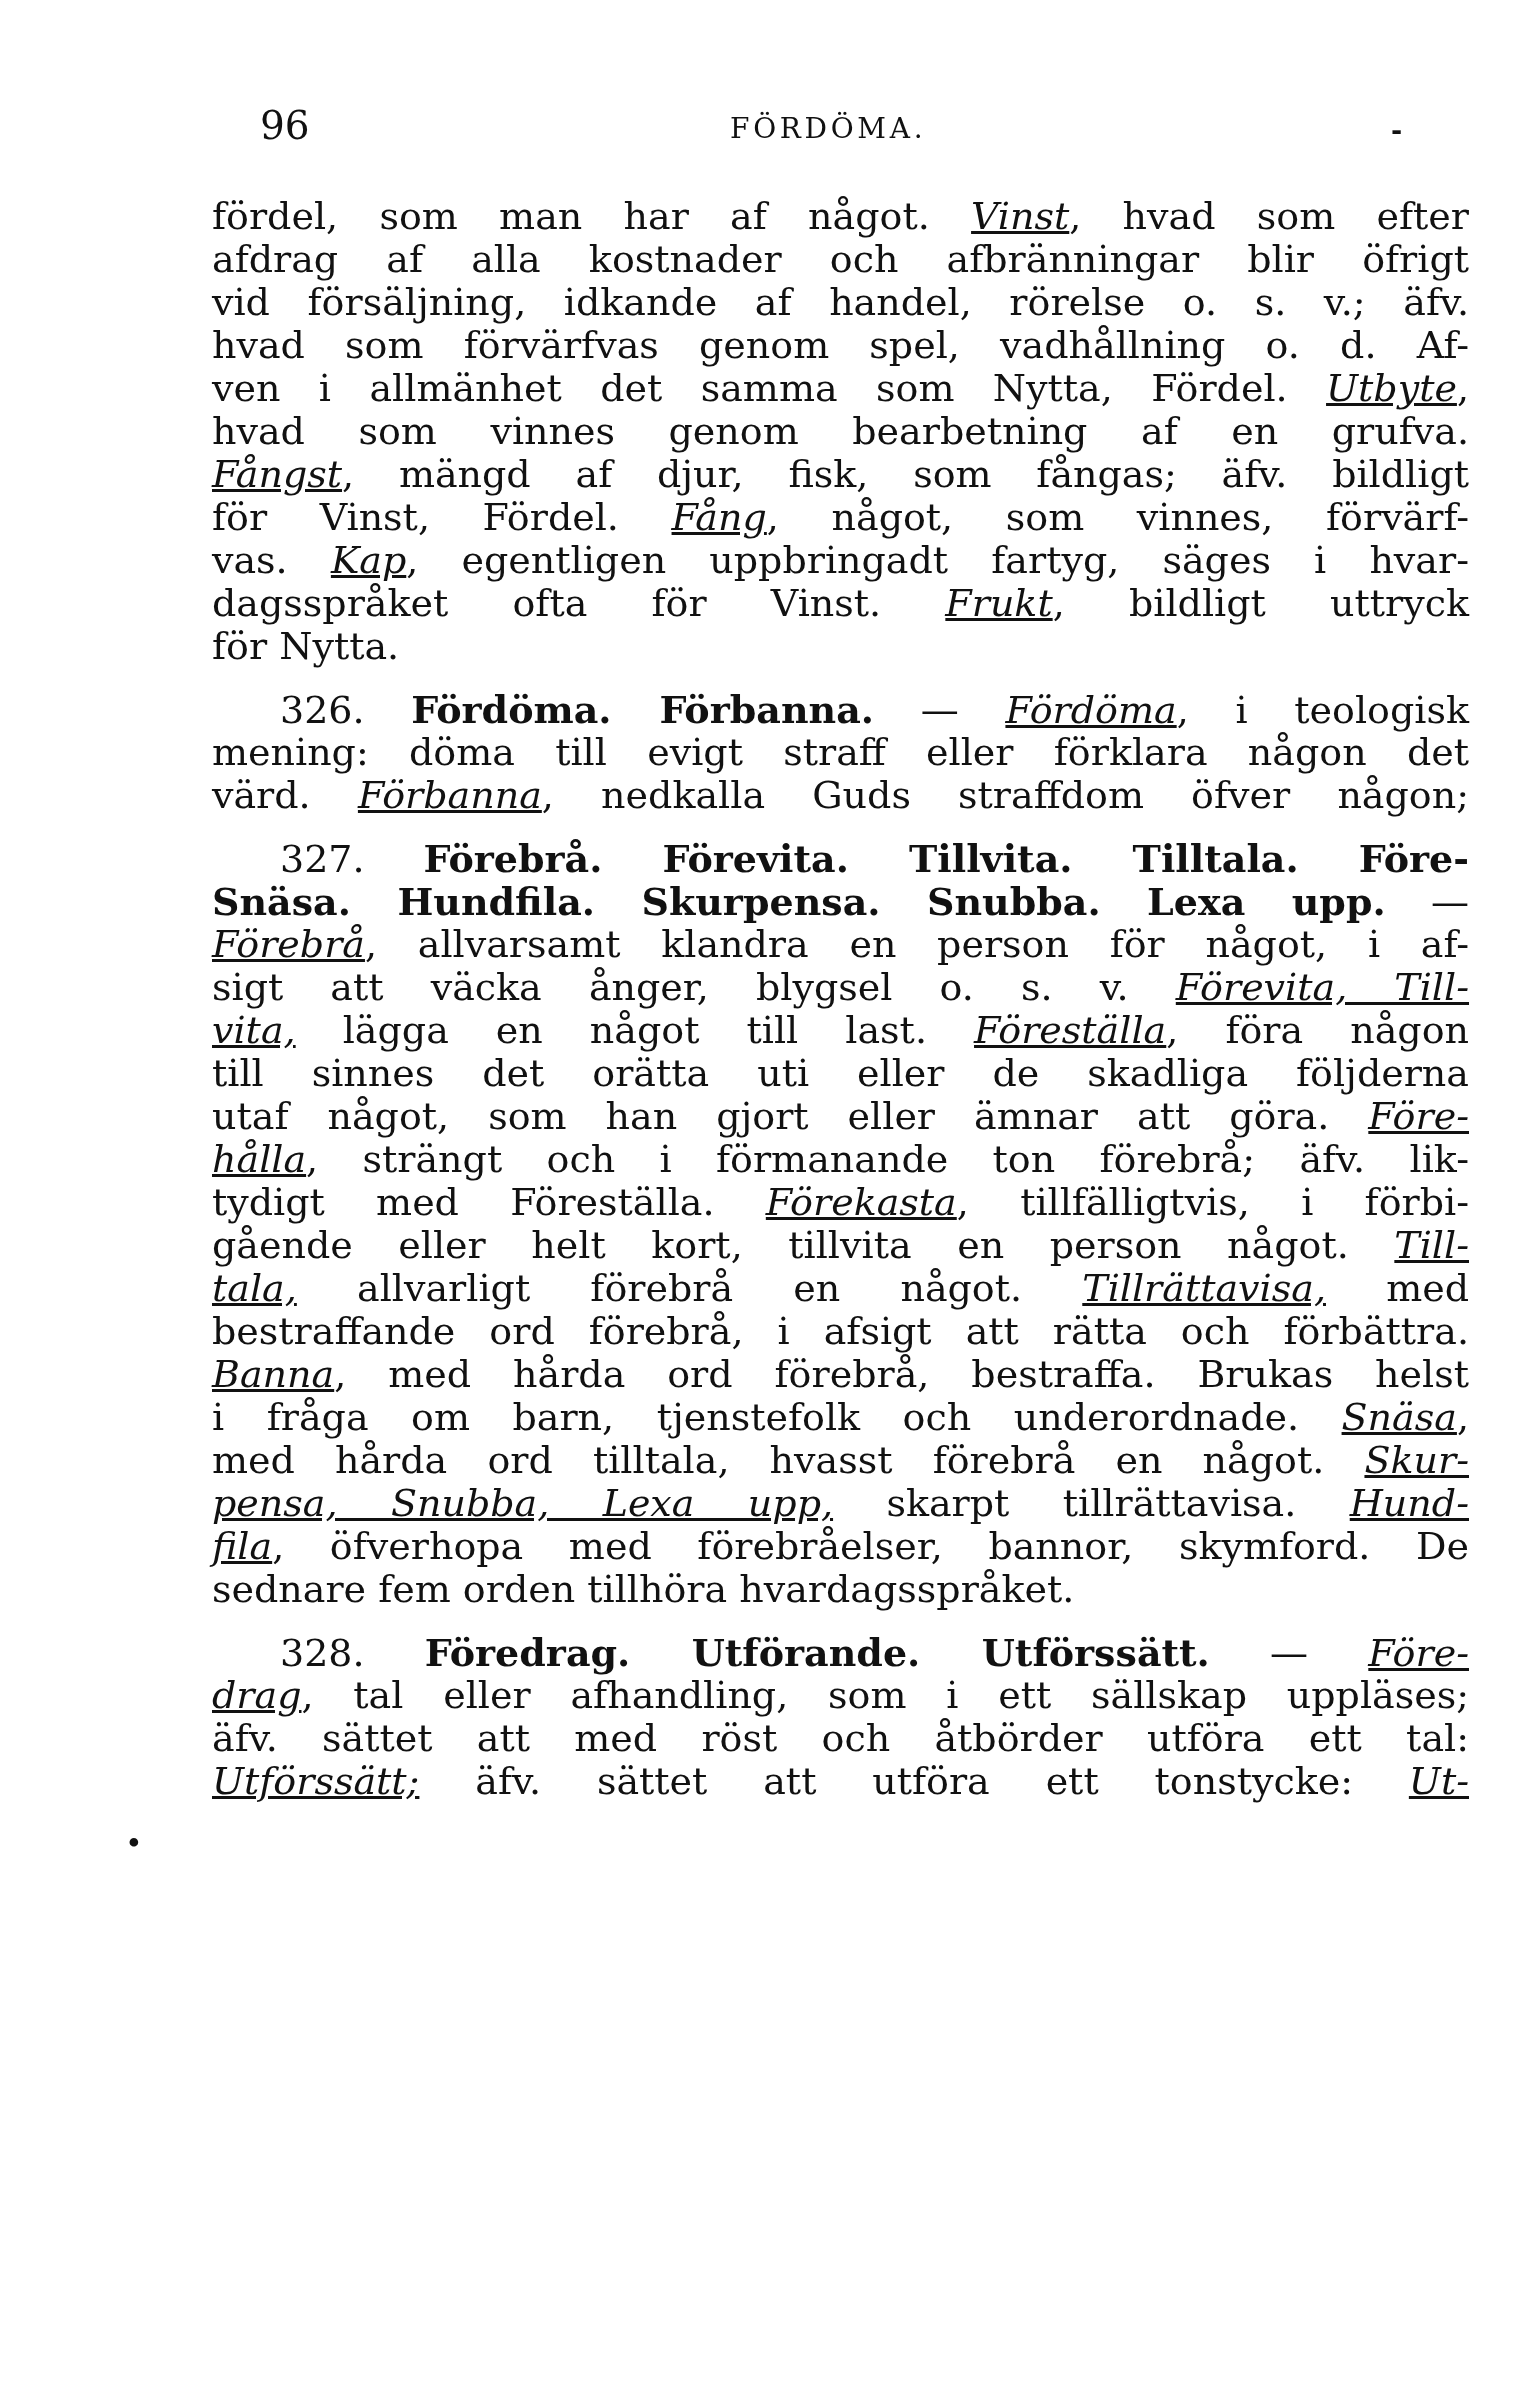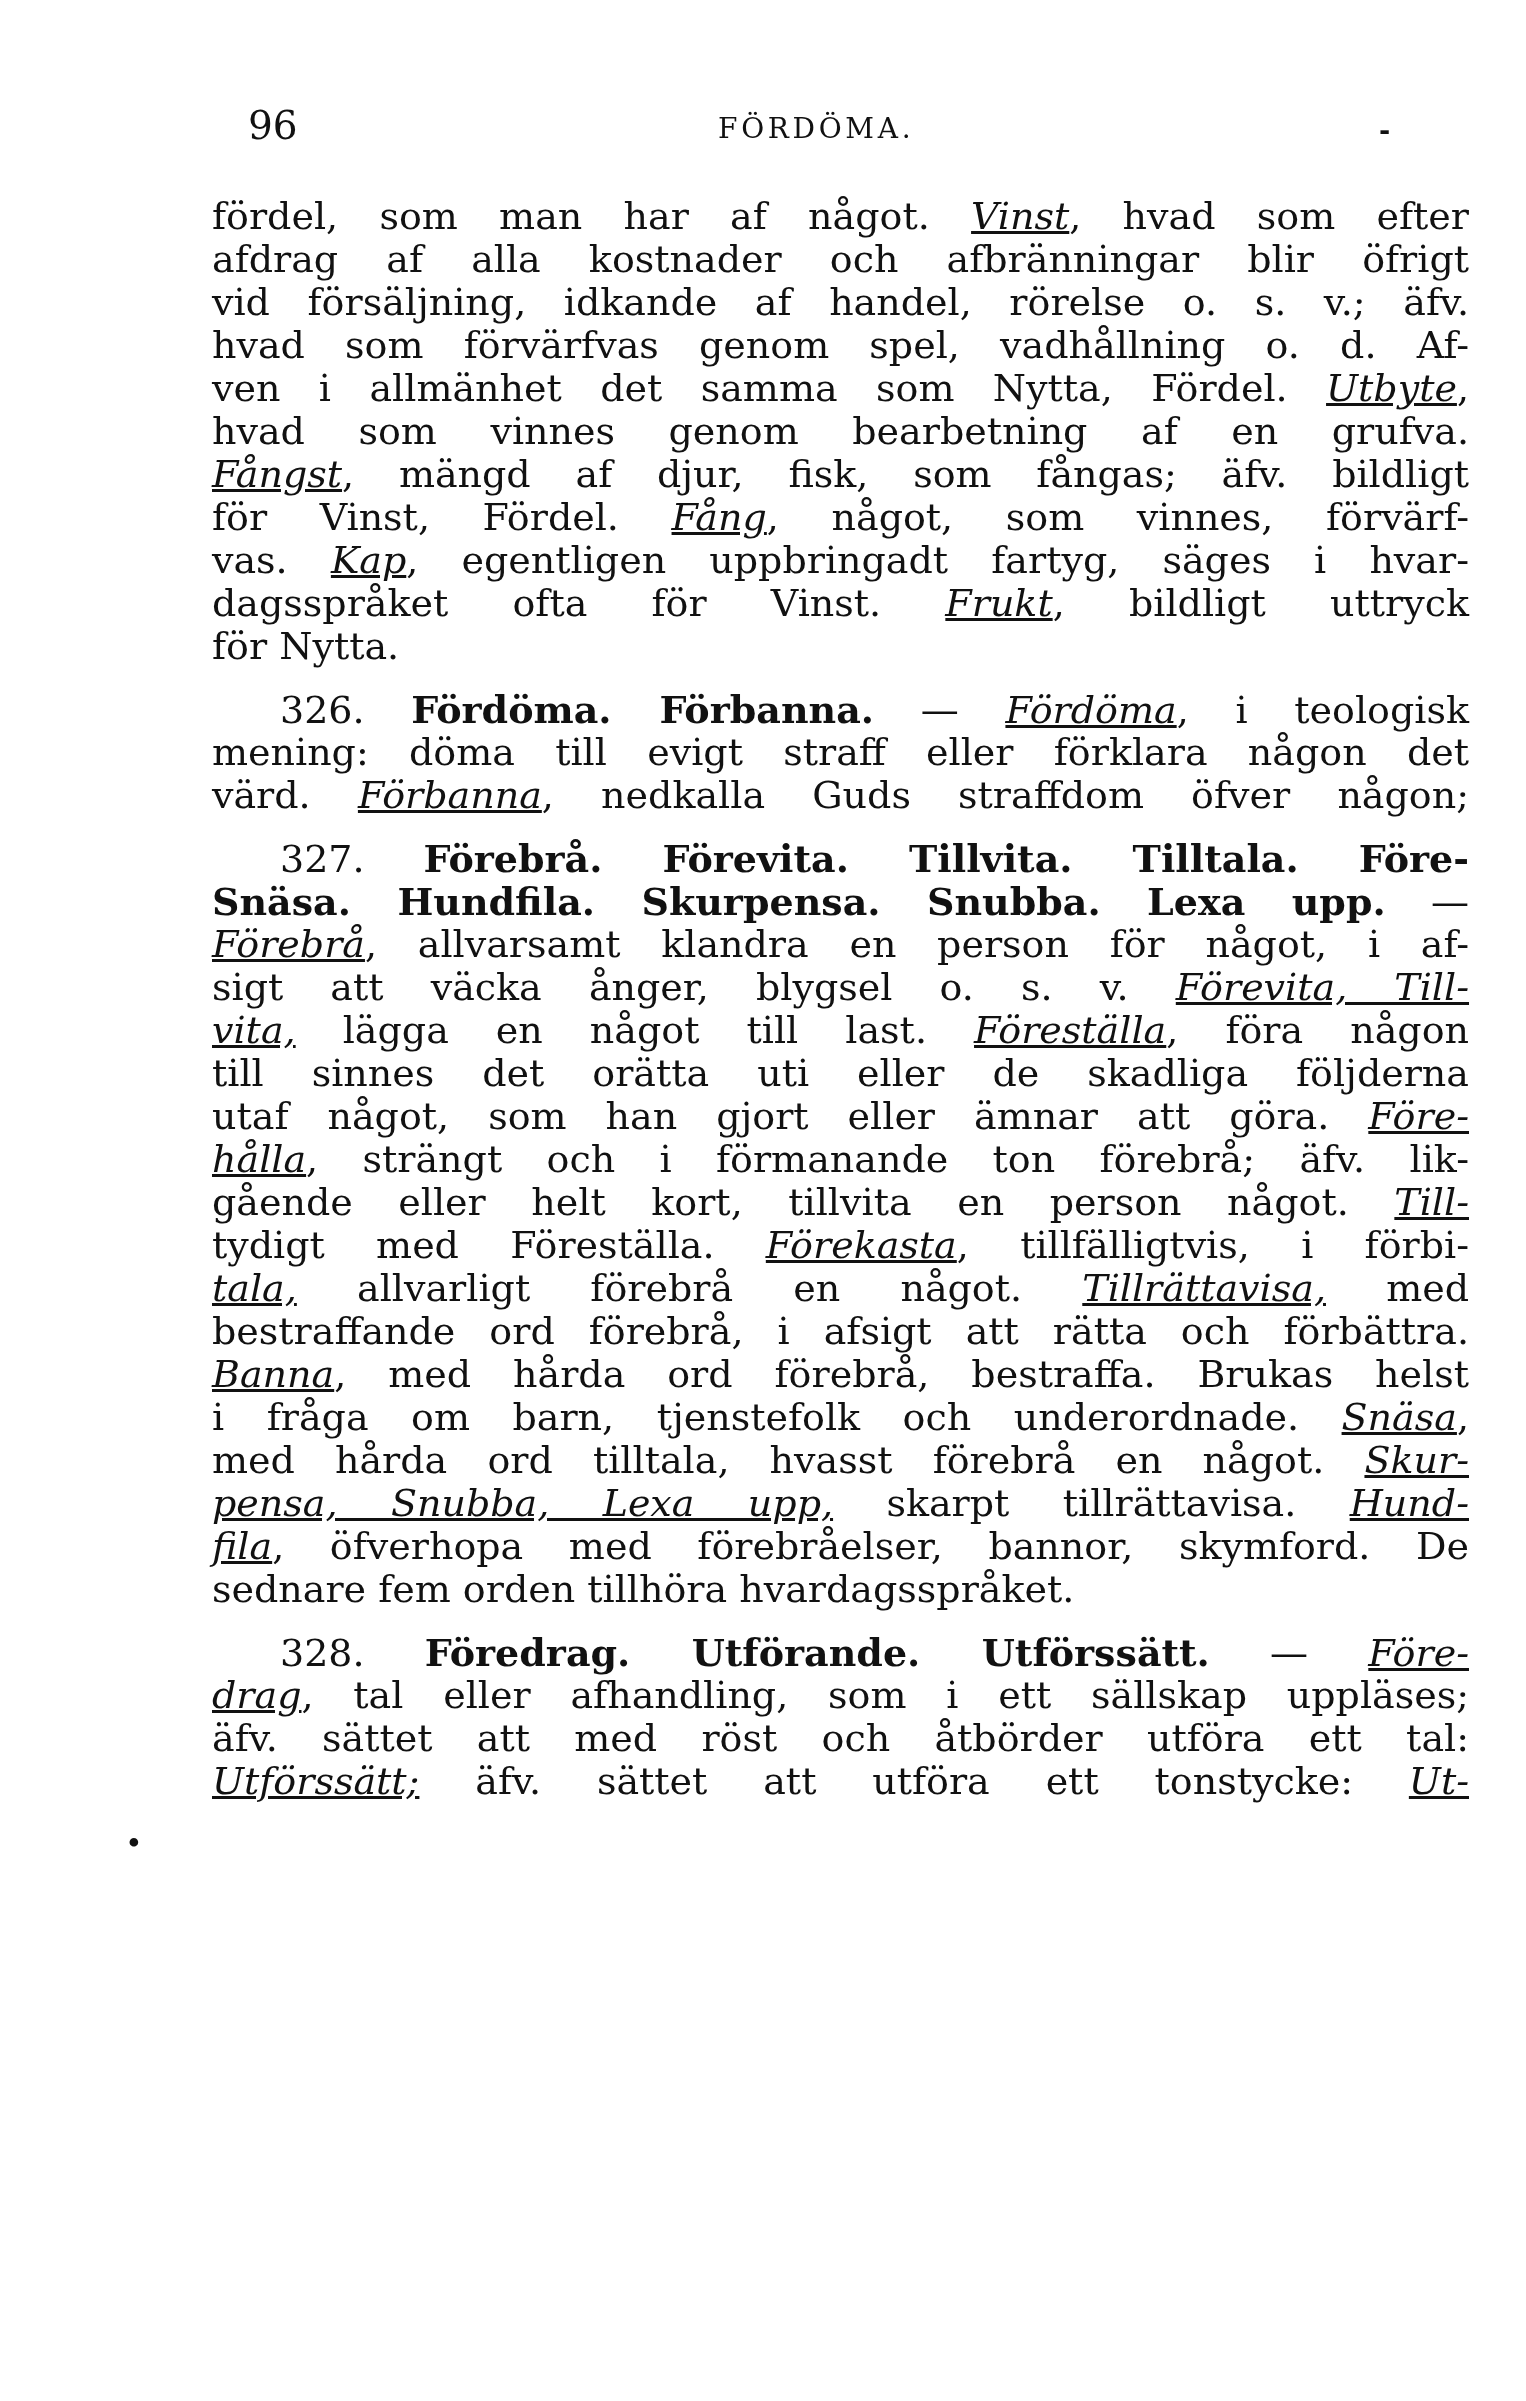--- a/index.html
+++ b/index.html
@@ -1,18 +1,18 @@
 <!DOCTYPE html>
 <html style="font-size:9.8px"><head>
 <meta charset="utf-8">
 <style>
   html, body { margin: 0; padding: 0; background: #ffffff; }
   body { width: 1526px; height: 2401px; position: relative; overflow: hidden;
          font-family: "DejaVu Serif", "Liberation Serif", serif; color: #111; }
-  .running-head { position: absolute; top: 103px; left: 196px; width: 1257px; height: 49px;
+  .running-head { position: absolute; top: 103px; left: 208px; width: 1257px; height: 49px;
                   font-size: 37px; text-decoration: underline; }
   .page-number { position: absolute; left: 52px; top: 0; font-size: 39px; }
   .head-title { position: absolute; left: 522px; top: 8.6px; font-size: 28px; letter-spacing: 3.7px; }
   .head-mark { position: absolute; left: 1183px; top: 12.3px; font-size: 27px; font-weight: bold; }
   .body-text { position: absolute; top: 195px; left: 212px; width: 1257px; }
   .line { display: block; height: 43px; line-height: 43px; font-size: 38px;
           text-align: justify; text-align-last: justify; white-space: nowrap; overflow: visible; }
   .line.last { text-align-last: left; }
   .line.indent { padding-left: 68px; margin-top: 20px; }
   .it { font-style: italic; text-decoration: underline; }
@@ -47,22 +47,22 @@
     <div class="line"><span class="seg">mening: döma till evigt straff eller förklara någon det</span></div>
     <div class="line"><span class="seg">värd. </span><span class="seg it">Förbanna</span><span class="seg">, nedkalla Guds straffdom öfver någon;</span></div>
     <div class="line indent"><span class="seg">327. </span><span class="seg b">Förebrå. Förevita. Tillvita. Tilltala. Före-</span></div>
     <div class="line"><span class="seg b">Snäsa. Hundfila. Skurpensa. Snubba. Lexa upp.</span><span class="seg"> —</span></div>
     <div class="line"><span class="seg it">Förebrå</span><span class="seg">, allvarsamt klandra en person för något, i af-</span></div>
     <div class="line"><span class="seg">sigt att väcka ånger, blygsel o. s. v. </span><span class="seg it">Förevita, Till-</span></div>
     <div class="line"><span class="seg it">vita,</span><span class="seg"> lägga en något till last. </span><span class="seg it">Föreställa</span><span class="seg">, föra någon</span></div>
     <div class="line"><span class="seg">till sinnes det orätta uti eller de skadliga följderna</span></div>
     <div class="line"><span class="seg">utaf något, som han gjort eller ämnar att göra. </span><span class="seg it">Före-</span></div>
     <div class="line"><span class="seg it">hålla</span><span class="seg">, strängt och i förmanande ton förebrå; äfv. lik-</span></div>
+    <div class="line"><span class="seg">tydigt med Föreställa. </span><span class="seg it">Förekasta</span><span class="seg">, tillfälligtvis, i förbi-</span></div>
     <div class="line"><span class="seg">gående eller helt kort, tillvita en person något. </span><span class="seg it">Till-</span></div>
-    <div class="line"><span class="seg">tydigt med Föreställa. </span><span class="seg it">Förekasta</span><span class="seg">, tillfälligtvis, i förbi-</span></div>
     <div class="line"><span class="seg it">tala,</span><span class="seg"> allvarligt förebrå en något. </span><span class="seg it">Tillrättavisa,</span><span class="seg"> med</span></div>
     <div class="line"><span class="seg">bestraffande ord förebrå, i afsigt att rätta och förbättra.</span></div>
     <div class="line"><span class="seg it">Banna</span><span class="seg">, med hårda ord förebrå, bestraffa. Brukas helst</span></div>
     <div class="line"><span class="seg">i fråga om barn, tjenstefolk och underordnade. </span><span class="seg it">Snäsa</span><span class="seg">,</span></div>
     <div class="line"><span class="seg">med hårda ord tilltala, hvasst förebrå en något. </span><span class="seg it">Skur-</span></div>
     <div class="line"><span class="seg it">pensa, Snubba, Lexa upp,</span><span class="seg"> skarpt tillrättavisa. </span><span class="seg it">Hund-</span></div>
     <div class="line"><span class="seg it">fila</span><span class="seg">, öfverhopa med förebråelser, bannor, skymford. De</span></div>
     <div class="line last"><span class="seg">sednare fem orden tillhöra hvardagsspråket.</span></div>
     <div class="line indent"><span class="seg">328. </span><span class="seg b">Föredrag. Utförande. Utförssätt.</span><span class="seg"> — </span><span class="seg it">Före-</span></div>
     <div class="line"><span class="seg it">drag</span><span class="seg">, tal eller afhandling, som i ett sällskap uppläses;</span></div>

